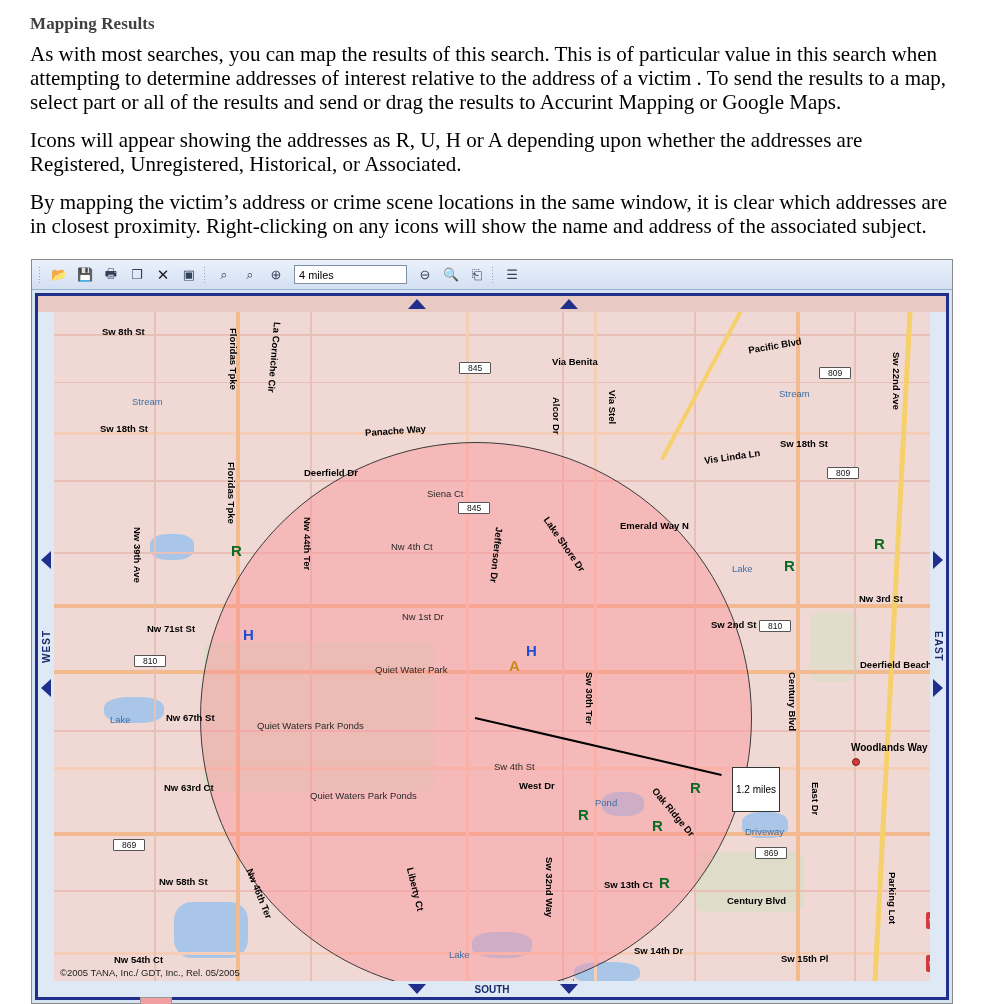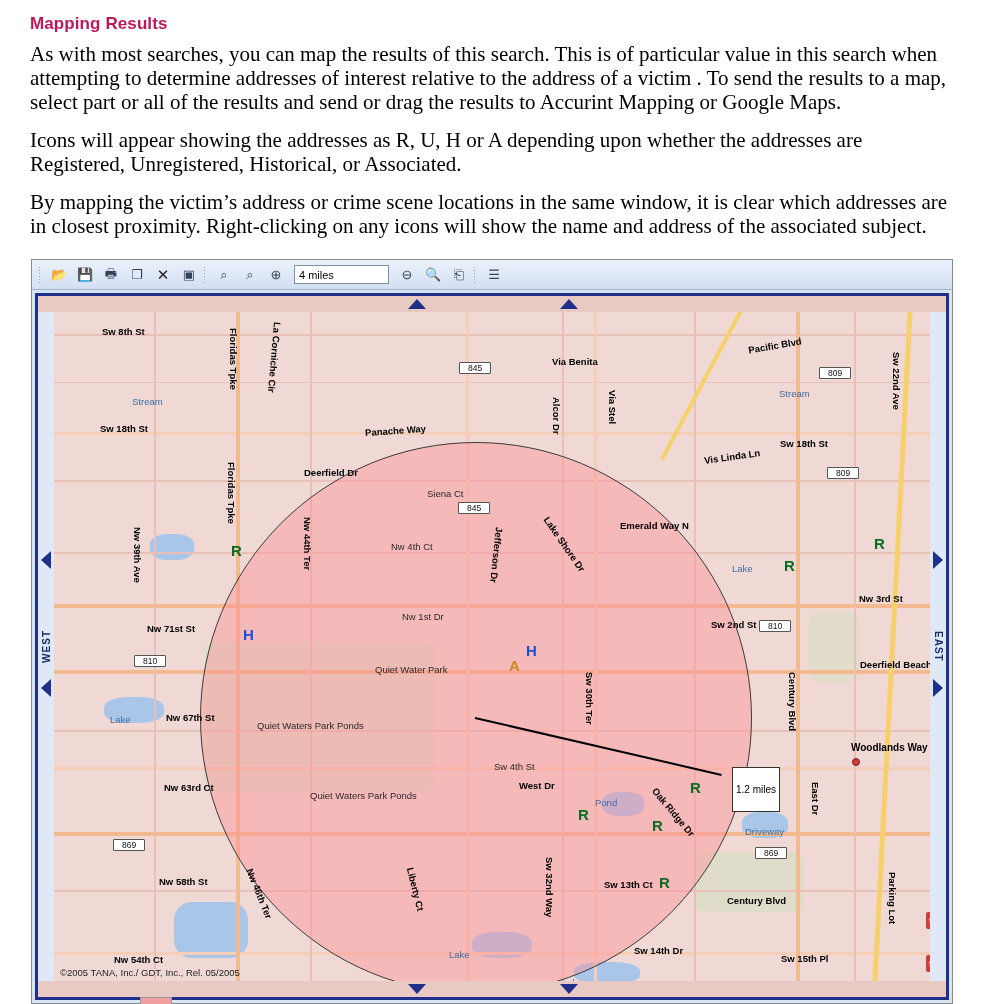--- a/index.html
+++ b/index.html
@@ -9,22 +9,22 @@
     font-family:"Liberation Serif", serif;
     color:#000;
     overflow:hidden;
     position:relative;
   }
   .doc{
     padding:10px 30px 0 30px;
     box-sizing:border-box;
   }
   h1.section-title{
-    font-family:Liberation Sans, sans-serif;
-    color:#be185d;
+    font-family:Liberation Serif, serif;
+    color:#404040;
     font-size:17px;
     font-weight:bold;
     margin:4px 0 8px 0;
     letter-spacing:.1px;
   }
   p.body-text{
     font-size:21px;
     line-height:24px;
     margin:0 0 14px 0;
     text-align:left;
@@ -60,21 +60,21 @@
     cursor:default;
   }
   .tb-dots{
     width:4px;height:18px;
     background-image:radial-gradient(#8fa3bb 40%, transparent 41%);
     background-size:3px 3px;
     margin-right:3px;
   }
   .scale-box{
     height:19px;
-    width:95px;
+    width:113px;
     border:1px solid #7f8fa4;
     background:#fff;
     font-family:"Liberation Sans", sans-serif;
     font-size:11px;
     line-height:19px;
     padding-left:4px;
     box-sizing:border-box;
     margin:0 4px;
   }
   
@@ -248,20 +248,23 @@
     <div class="scale-box">4 miles</div>
     <div class="tb-btn">⊖</div>
     <div class="tb-btn">🔍</div>
     <div class="tb-btn">⎗</div>
     <div class="tb-dots"></div>
     <div class="tb-btn">☰</div>
   </div>
 
   <div class="map-frame">
 
+    <div class="band band-bottom">
+      <span>SOUTH</span>
+    </div>
     <div class="band band-left">
       <span>WEST</span>
     </div>
     <div class="band band-right">
       <span>EAST</span>
     </div>
 
     <div class="tri tri-up" style="left:370px;top:3px;"></div>
     <div class="tri tri-up" style="left:522px;top:3px;"></div>
     <div class="tri tri-down" style="left:370px;bottom:3px;"></div>

